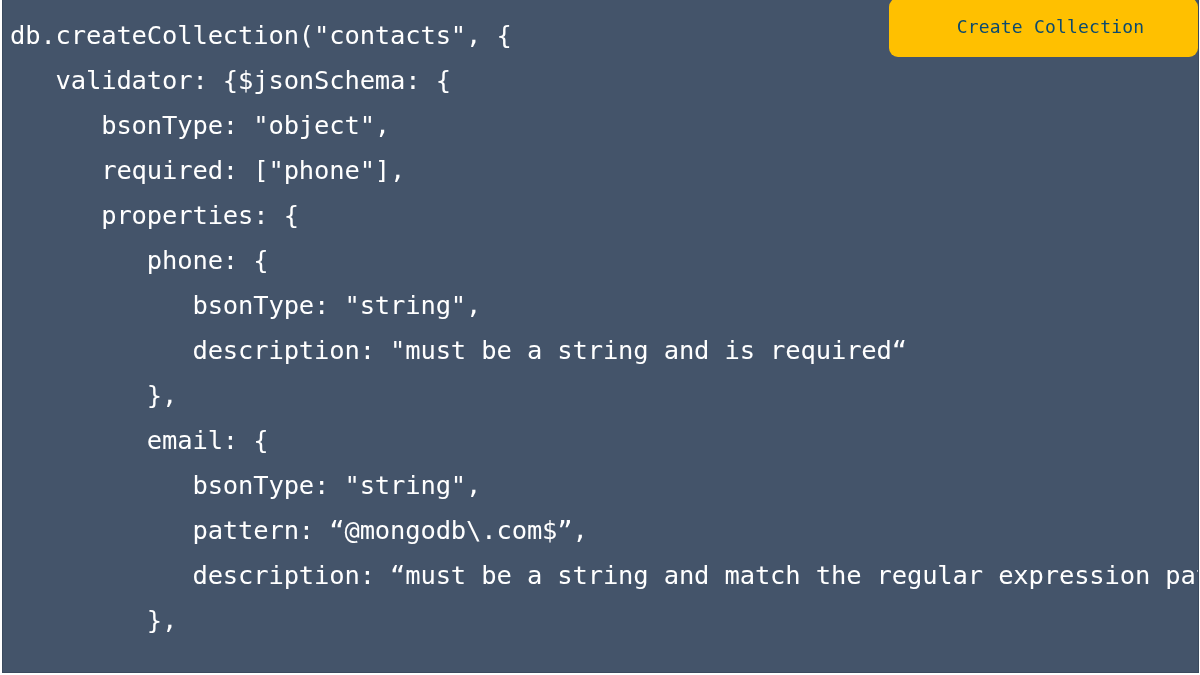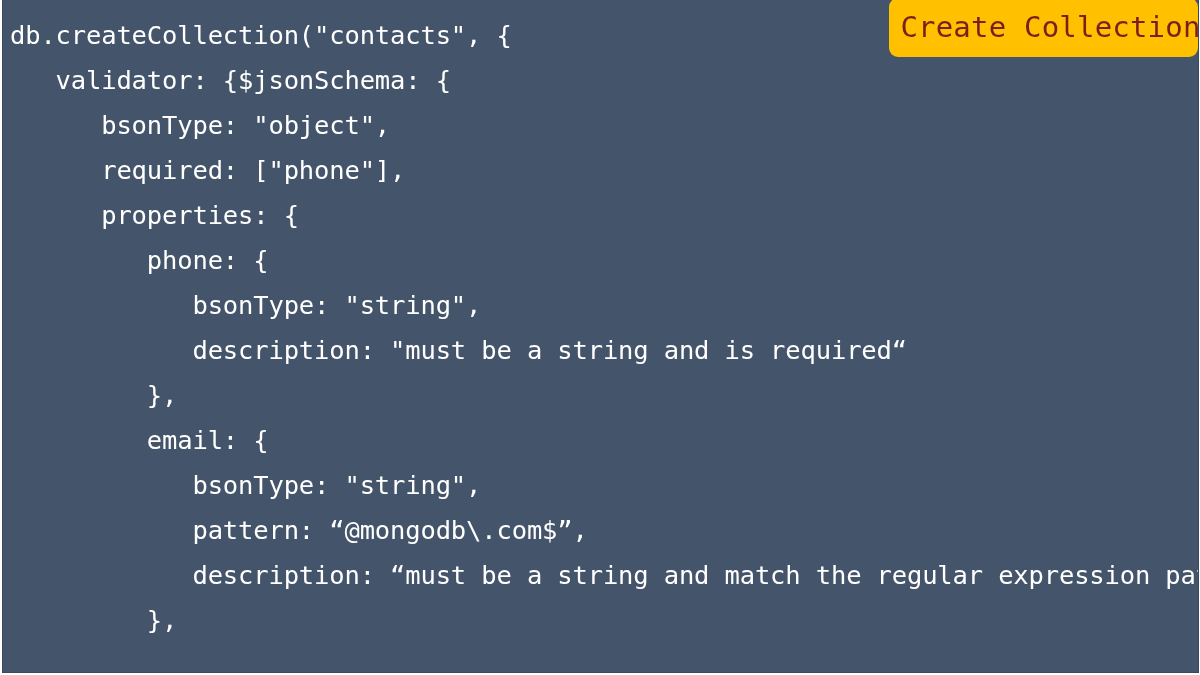--- a/index.html
+++ b/index.html
@@ -71,23 +71,23 @@
     height: 59px;
     box-sizing: border-box;
     background: #ffc000;
     border-radius: 9px;
     display: flex;
     align-items: center;
     justify-content: center;
     padding-bottom: 1px;
   }
   .badge-label {
-    color: #7f1d1d;
+    color: #0c4a6e;
     font-family: "DejaVu Sans Mono", "Liberation Mono", monospace;
-    font-size: 29px;
+    font-size: 18px;
     line-height: 1;
     letter-spacing: 0.2px;
     white-space: nowrap;
     padding-left: 14px;
   }
 </style>
 </head>
 <body>
 
 <div class="slide">

